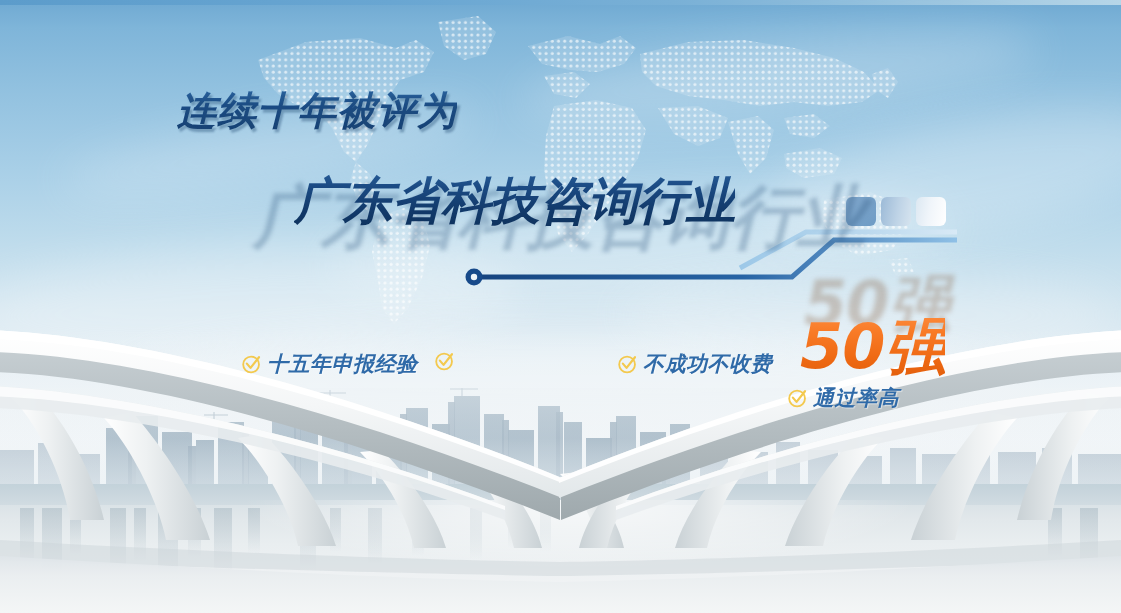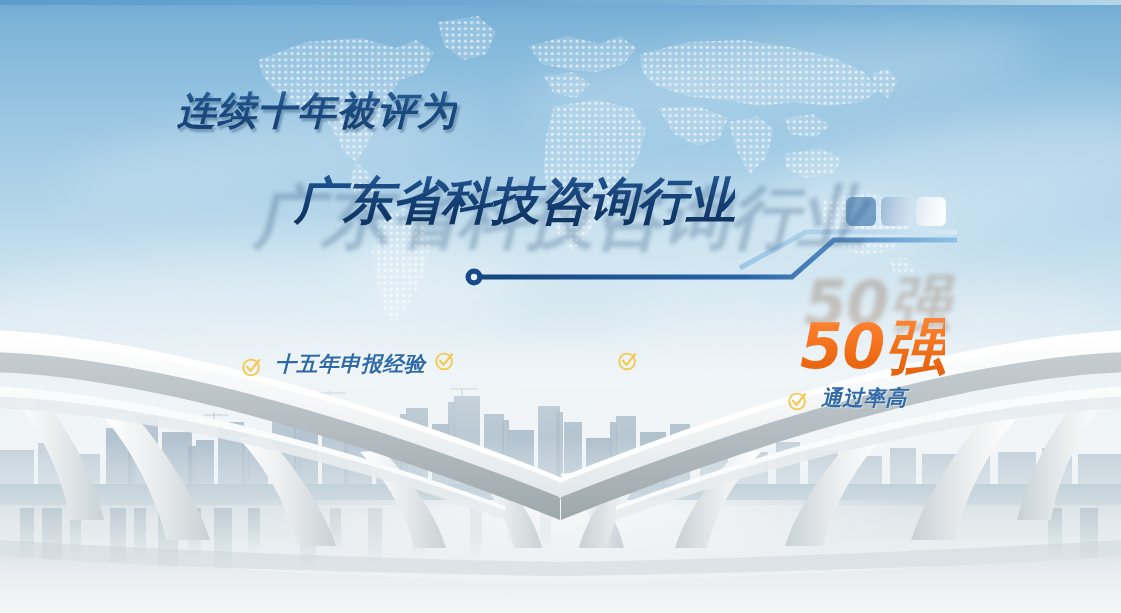--- a/index.html
+++ b/index.html
@@ -224,22 +224,22 @@
 
   
   .features {
     position: absolute;
     left: 0; top: 348px;
     width: 1121px; height: 34px;
   }
   .feat {
     position: absolute;
     display: flex;
-    align-items: flex-end;
-    gap: 12px;
+    align-items: center;
+    gap: 4px;
     white-space: nowrap;
   }
   .feat-label {
     font-size: 21px;
     font-weight: bold;
     font-style: italic;
     color: #2f6aa8;
     letter-spacing: 0.5px;
     text-shadow: 1px 1px 1px rgba(255,255,255,0.55);
     font-family: "DejaVu Sans", "Liberation Sans", sans-serif;
@@ -543,20 +543,21 @@
         <circle cx="11" cy="12.5" r="8.6" fill="none" stroke="#f3c94e" stroke-width="2"></circle>
         <path d="M6.4 11.6 L10.4 16.2 L19.6 4.6" fill="none" stroke="#f3c94e" stroke-width="2.4" stroke-linecap="round" stroke-linejoin="round"></path>
       </svg>
     </div>
 
     <div class="feat f3">
       <svg class="check-ic" viewBox="0 0 24 24">
         <circle cx="11" cy="12.5" r="8.6" fill="none" stroke="#f3c94e" stroke-width="2"></circle>
         <path d="M6.4 11.6 L10.4 16.2 L19.6 4.6" fill="none" stroke="#f3c94e" stroke-width="2.4" stroke-linecap="round" stroke-linejoin="round"></path>
       </svg>
+      <span class="feat-label">不成功不收费</span>
     </div>
 
     <div class="feat f4">
       <svg class="check-ic" viewBox="0 0 24 24">
         <circle cx="11" cy="12.5" r="8.6" fill="none" stroke="#f3c94e" stroke-width="2"></circle>
         <path d="M6.4 11.6 L10.4 16.2 L19.6 4.6" fill="none" stroke="#f3c94e" stroke-width="2.4" stroke-linecap="round" stroke-linejoin="round"></path>
       </svg>
       <span class="feat-label">通过率高</span>
     </div>
 

